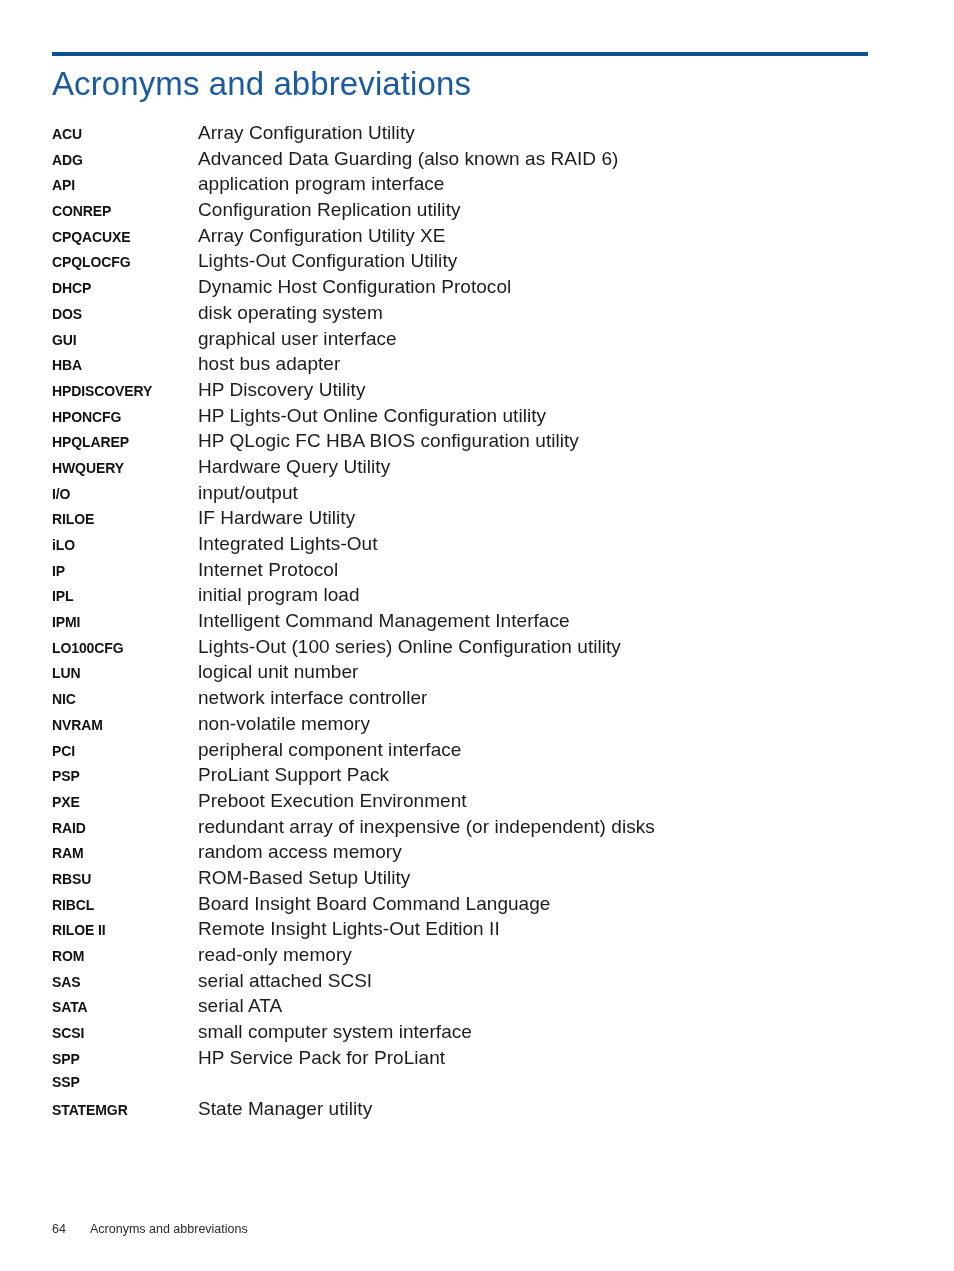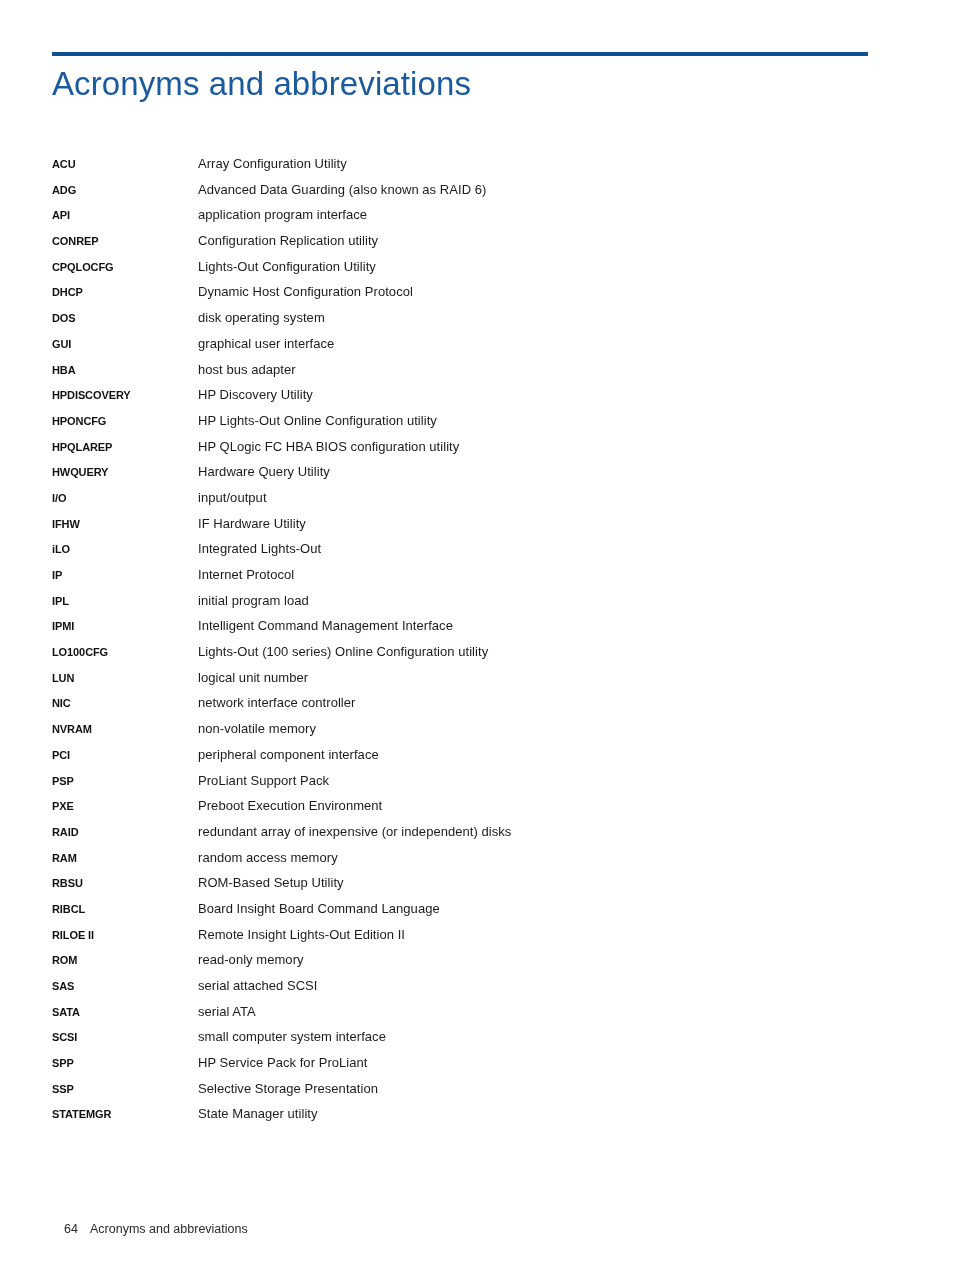--- a/index.html
+++ b/index.html
@@ -55,46 +55,44 @@
   }
   .glossary-row {
     display: flex;
     align-items: baseline;
     height: 25.7px;
     line-height: 25.7px;
   }
   .term {
     flex: 0 0 146px;
     width: 146px;
-    font-size: 11px;
+    font-size: 14px;
     font-weight: bold;
     color: #111111;
     white-space: nowrap;
     letter-spacing: -0.1px;
   }
   .definition {
     flex: 1 1 auto;
-    font-size: 13px;
+    font-size: 19px;
     font-weight: 400;
     color: #1c1c1c;
     white-space: nowrap;
     letter-spacing: 0.05px;
-    margin-top: 31px;
   }
 
   
   .footer {
     position: absolute;
     left: 52px;
     top: 1222px;
     display: flex;
     align-items: baseline;
     font-size: 12.5px;
     color: #2b2b2b;
-    text-align: center;
   }
   .footer-page-number {
     width: 38px;
     flex: 0 0 38px;
   }
   .footer-section-label {
     white-space: nowrap;
   }
 </style>
 </head>
@@ -118,20 +116,24 @@
       </div>
       <div class="glossary-row">
         <span class="term">API</span>
         <span class="definition">application program interface</span>
       </div>
       <div class="glossary-row">
         <span class="term">CONREP</span>
         <span class="definition">Configuration Replication utility</span>
       </div>
       <div class="glossary-row">
+        <span class="term">CPQACUXE</span>
+        <span class="definition">Array Configuration Utility XE</span>
+      </div>
+      <div class="glossary-row">
         <span class="term">CPQLOCFG</span>
         <span class="definition">Lights-Out Configuration Utility</span>
       </div>
       <div class="glossary-row">
         <span class="term">DHCP</span>
         <span class="definition">Dynamic Host Configuration Protocol</span>
       </div>
       <div class="glossary-row">
         <span class="term">DOS</span>
         <span class="definition">disk operating system</span>
@@ -158,21 +160,21 @@
       </div>
       <div class="glossary-row">
         <span class="term">HWQUERY</span>
         <span class="definition">Hardware Query Utility</span>
       </div>
       <div class="glossary-row">
         <span class="term">I/O</span>
         <span class="definition">input/output</span>
       </div>
       <div class="glossary-row">
-        <span class="term">IFHW</span>
+        <span class="term">RILOE</span>
         <span class="definition">IF Hardware Utility</span>
       </div>
       <div class="glossary-row">
         <span class="term">iLO</span>
         <span class="definition">Integrated Lights-Out</span>
       </div>
       <div class="glossary-row">
         <span class="term">IP</span>
         <span class="definition">Internet Protocol</span>
       </div>
@@ -247,21 +249,20 @@
       <div class="glossary-row">
         <span class="term">SCSI</span>
         <span class="definition">small computer system interface</span>
       </div>
       <div class="glossary-row">
         <span class="term">SPP</span>
         <span class="definition">HP Service Pack for ProLiant</span>
       </div>
       <div class="glossary-row">
         <span class="term">SSP</span>
-        <span class="definition">Selective Storage Presentation</span>
       </div>
       <div class="glossary-row">
         <span class="term">STATEMGR</span>
         <span class="definition">State Manager utility</span>
       </div>
     </div>
 
   <div class="footer">
     <span class="footer-page-number">64</span>
     <span class="footer-section-label">Acronyms and abbreviations</span>

